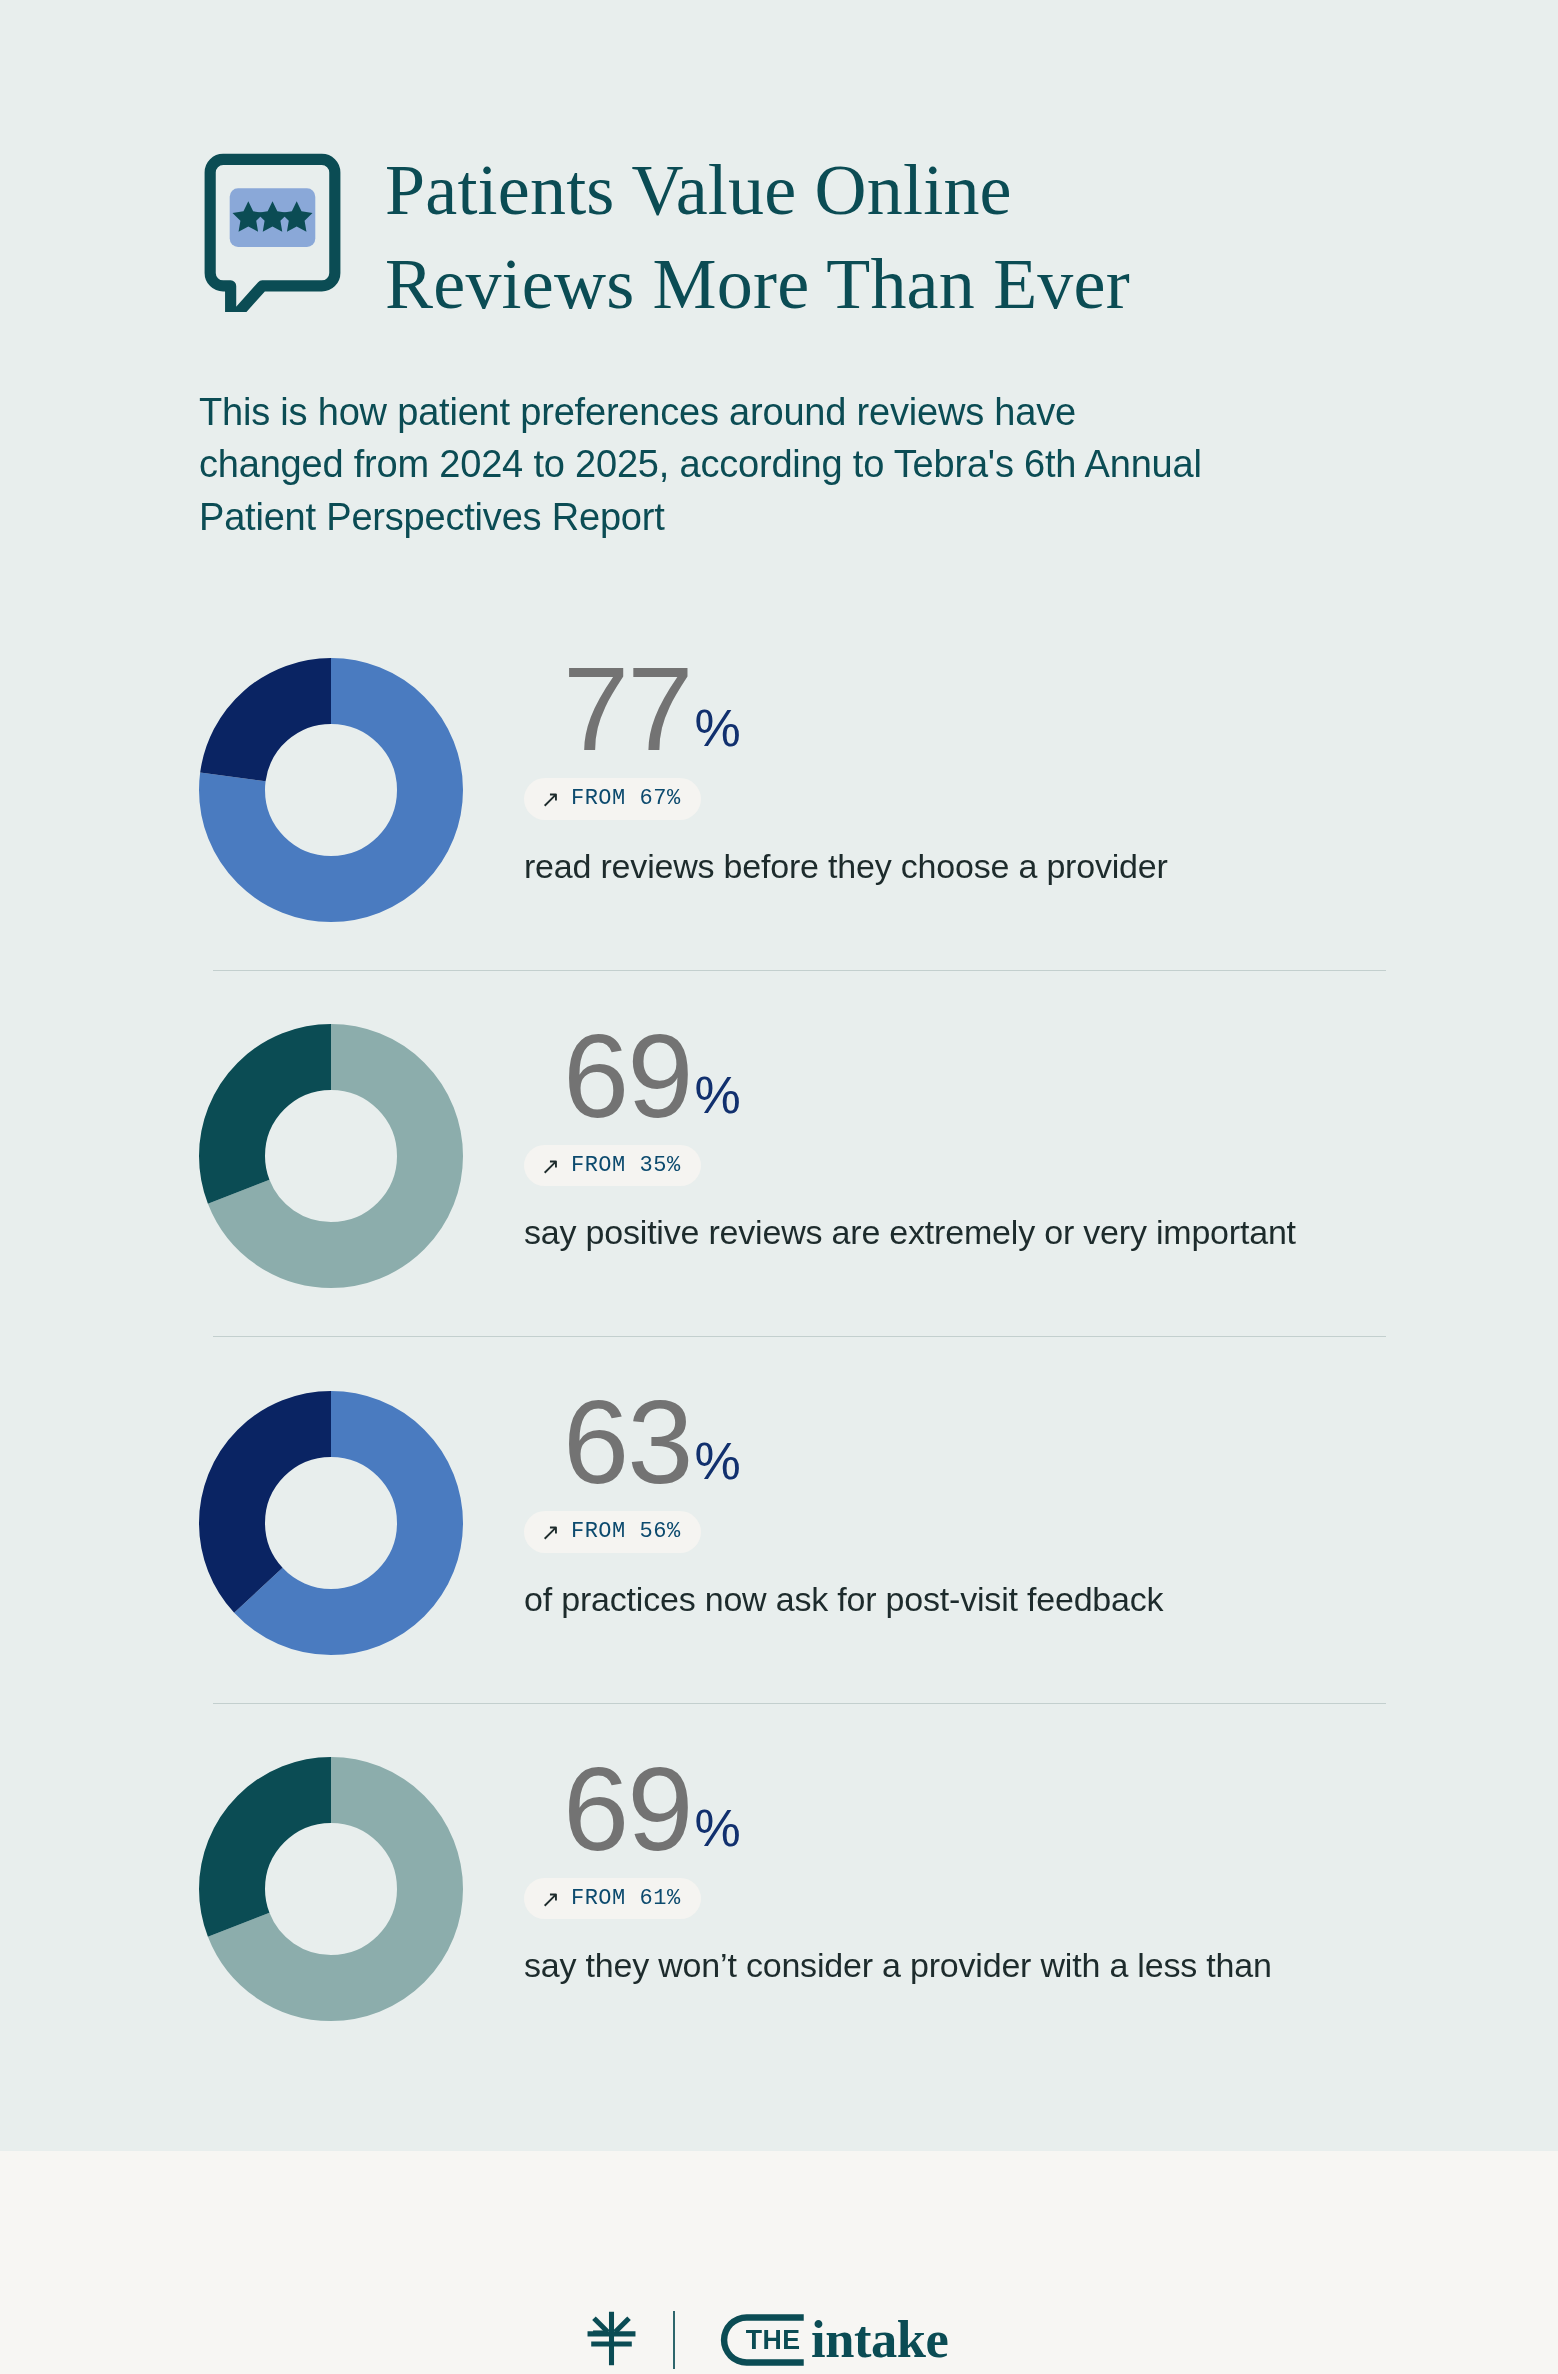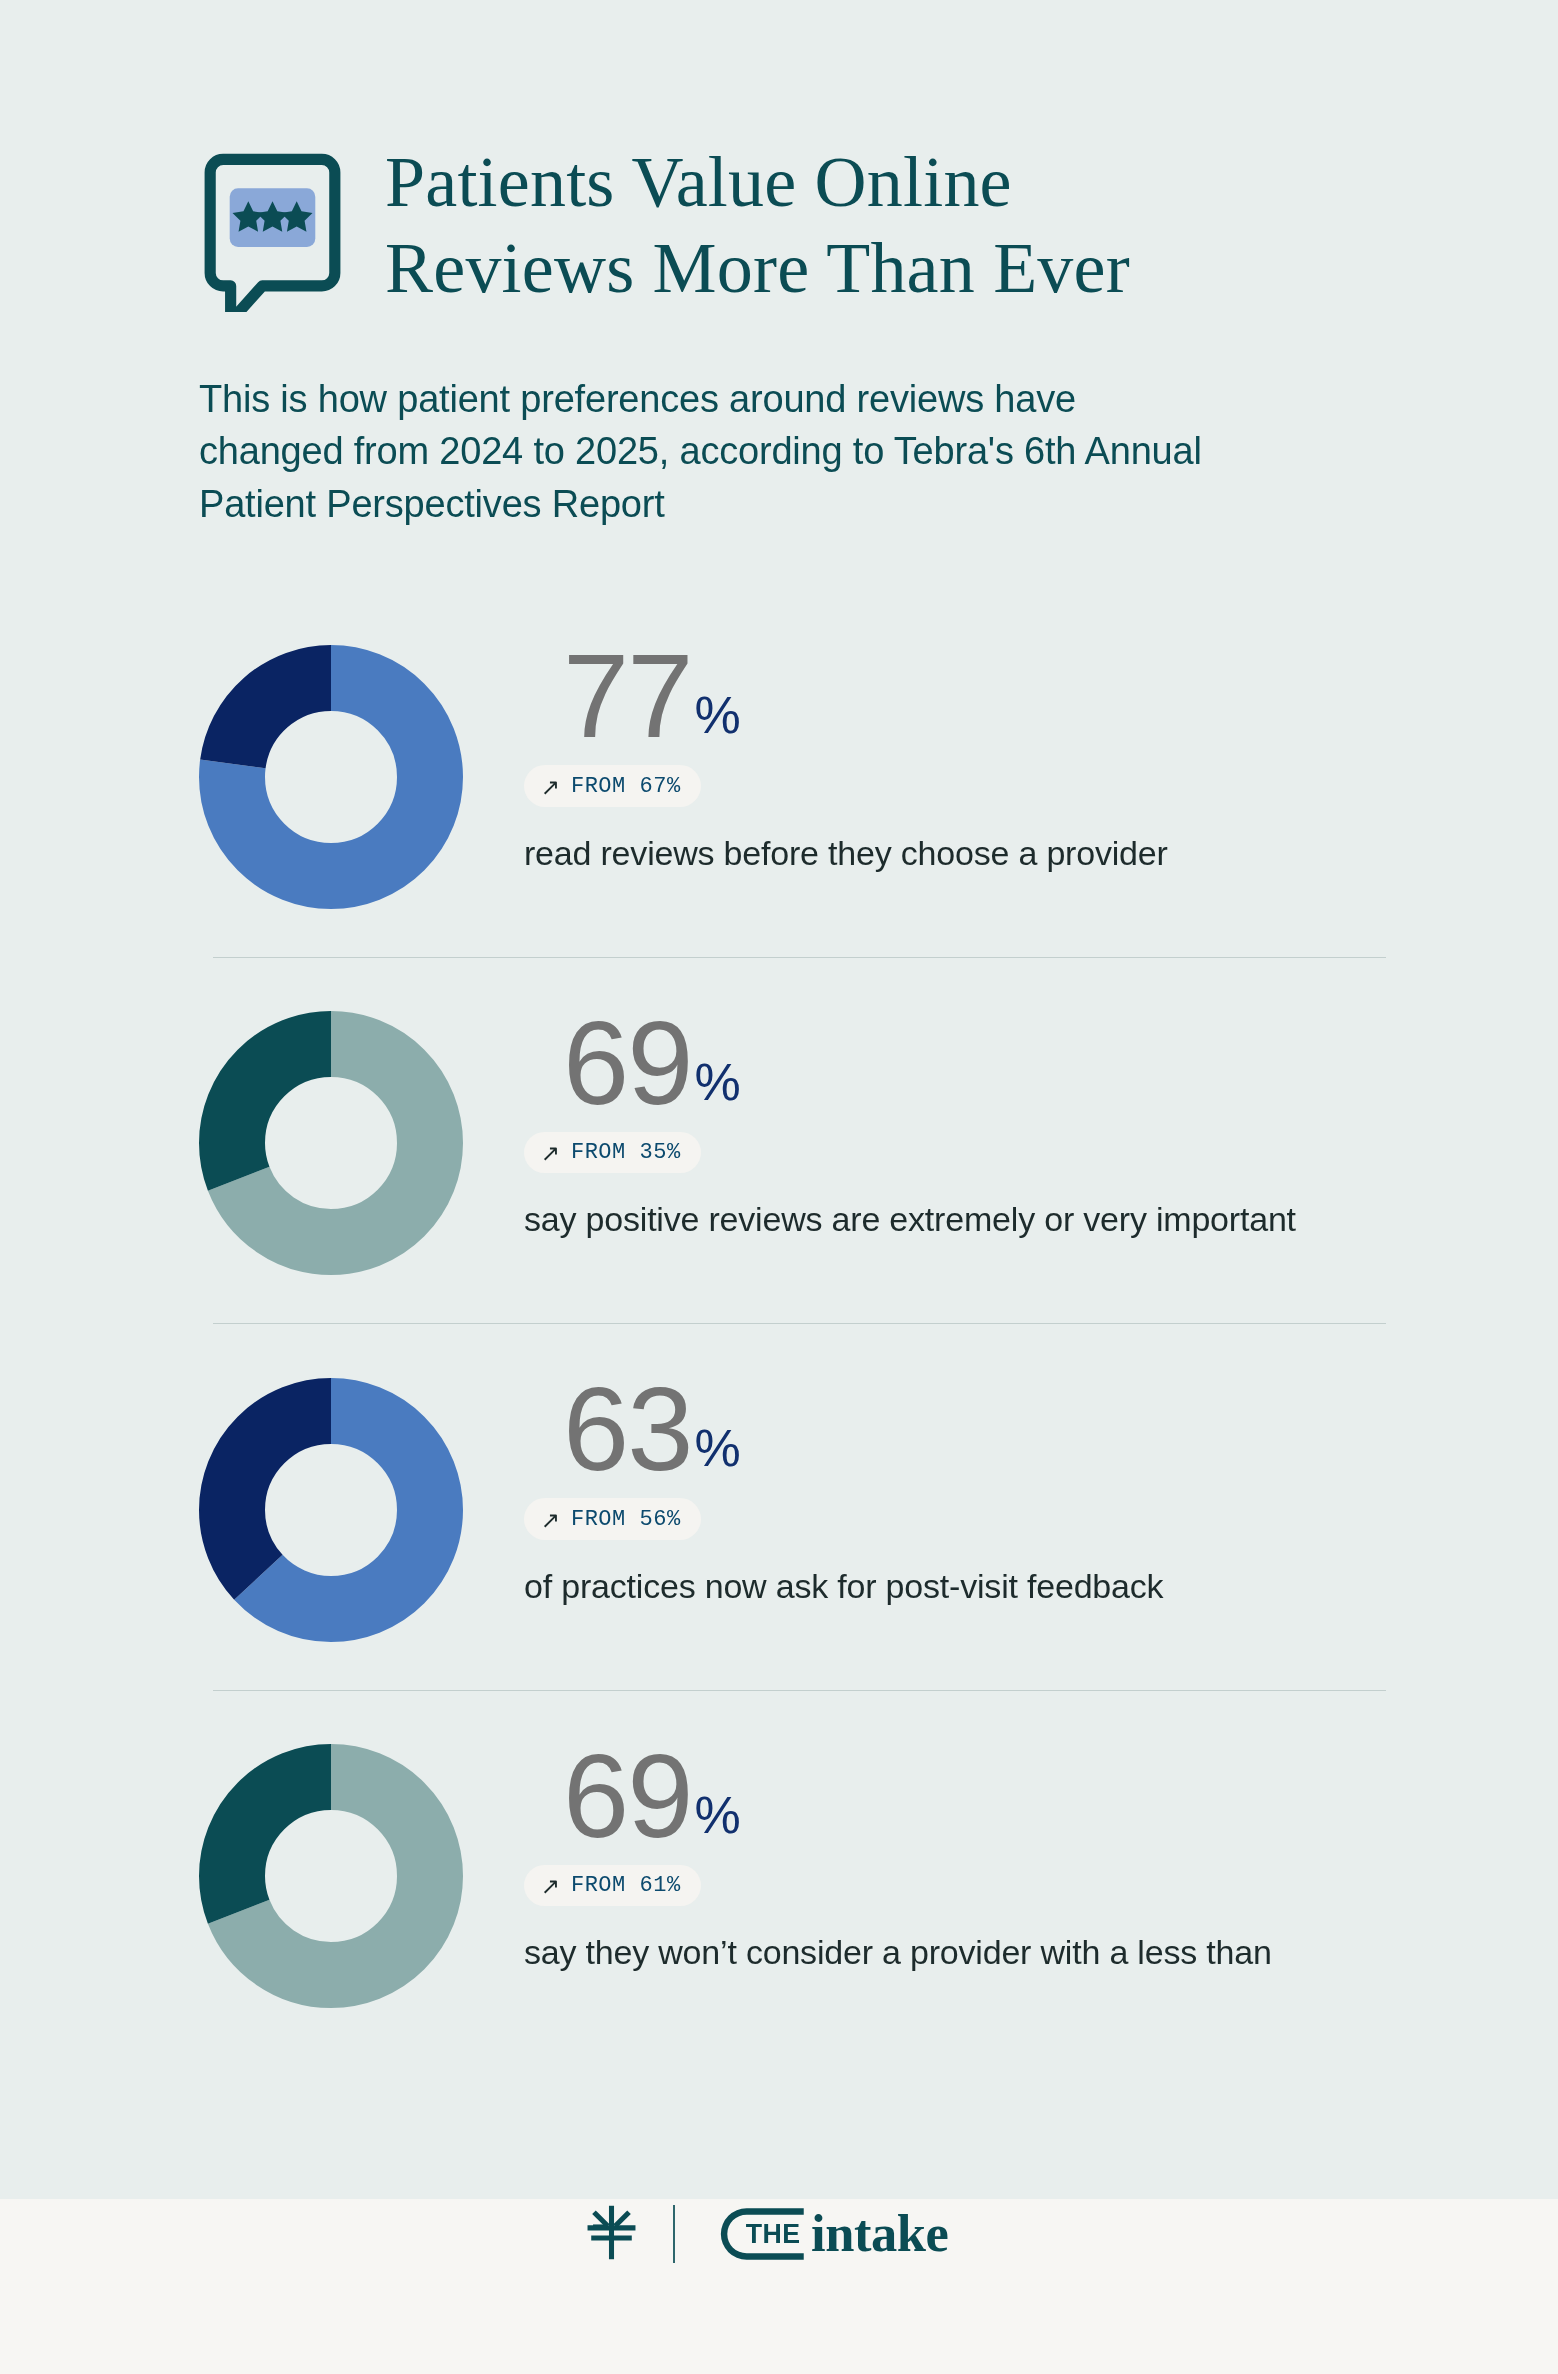--- a/index.html
+++ b/index.html
@@ -33,21 +33,21 @@
 
   .title {
     font-family:"Liberation Serif", serif;
     color:#0b4c54;
     font-size:72px;
     line-height:1.20;
     font-weight:400;
     letter-spacing:0.2px;
     max-width:983px;
   }
-  .title .line { display:block; }
+  .title .line { display:block;margin-top:8px; }
 
   .subtitle {
     margin-top:58px;
     color:#0b4c54;
     font-size:38px;
     line-height:1.38;
     font-weight:400;
     font-stretch:condensed;
     max-width:1243px;
     letter-spacing:-0.2px;
@@ -143,24 +143,24 @@
     height:0.9px;
     background:#c3cfce;
     margin:48px 0 48px 14px;
     width:1173px;
   }
 
   
   .footer {
     position:absolute;
     left:0; right:0; bottom:0;
-    height:176px;
+    height:224px;
     background:#f7f6f3;
     display:flex;
-    align-items:flex-start;
+    align-items:flex-end;
     justify-content:center;
     gap:0;
   }
   .footer-inner {
     display:flex;
     align-items:center;
     gap:32px;
   }
   .foot-divider {
     width:1.9px;

